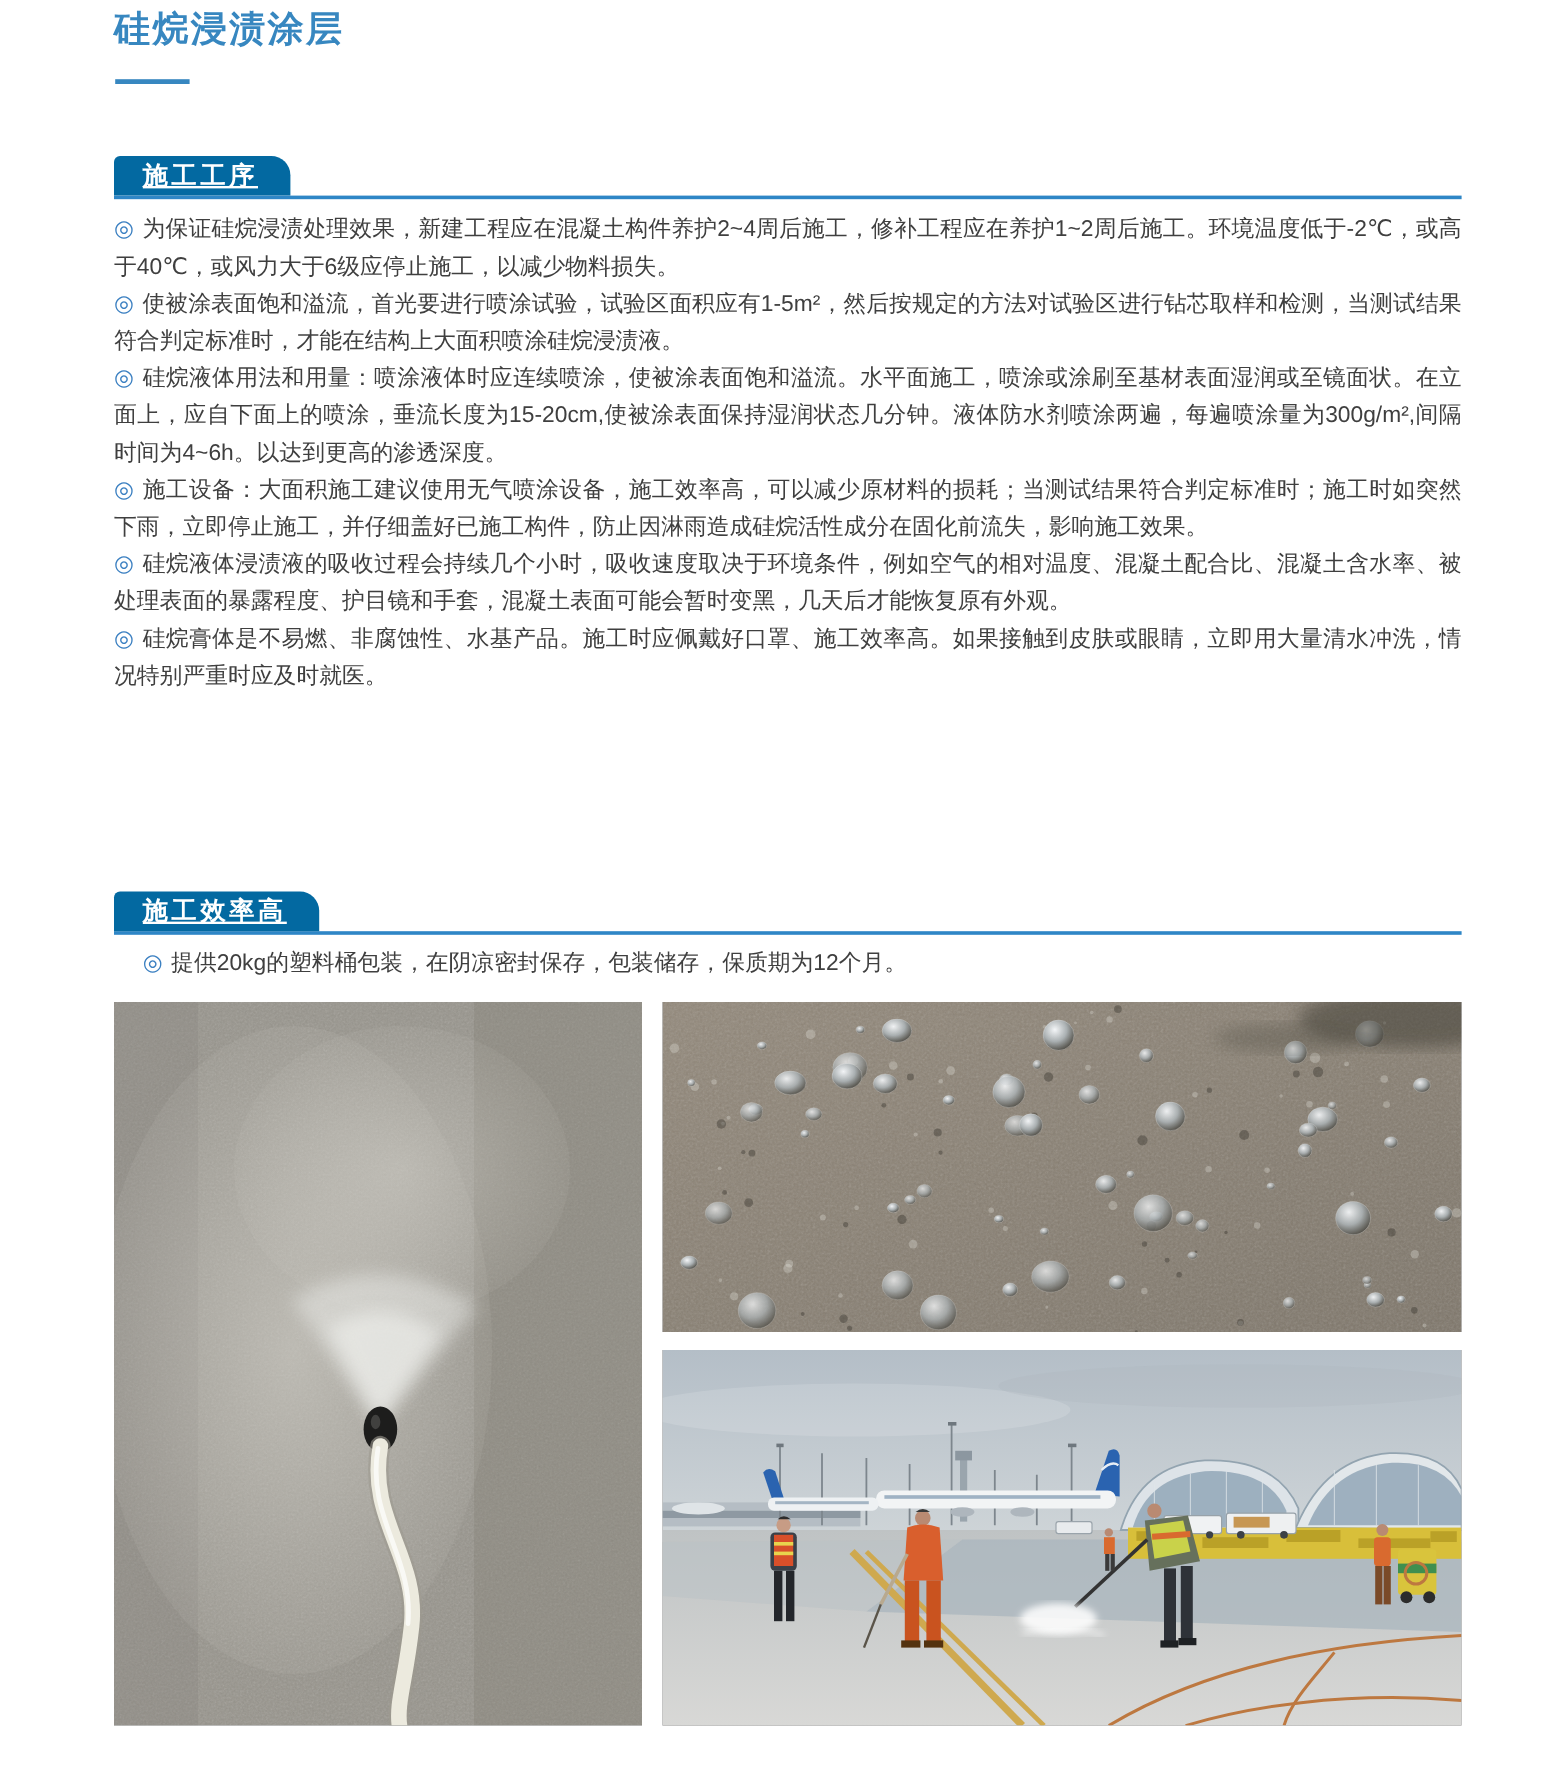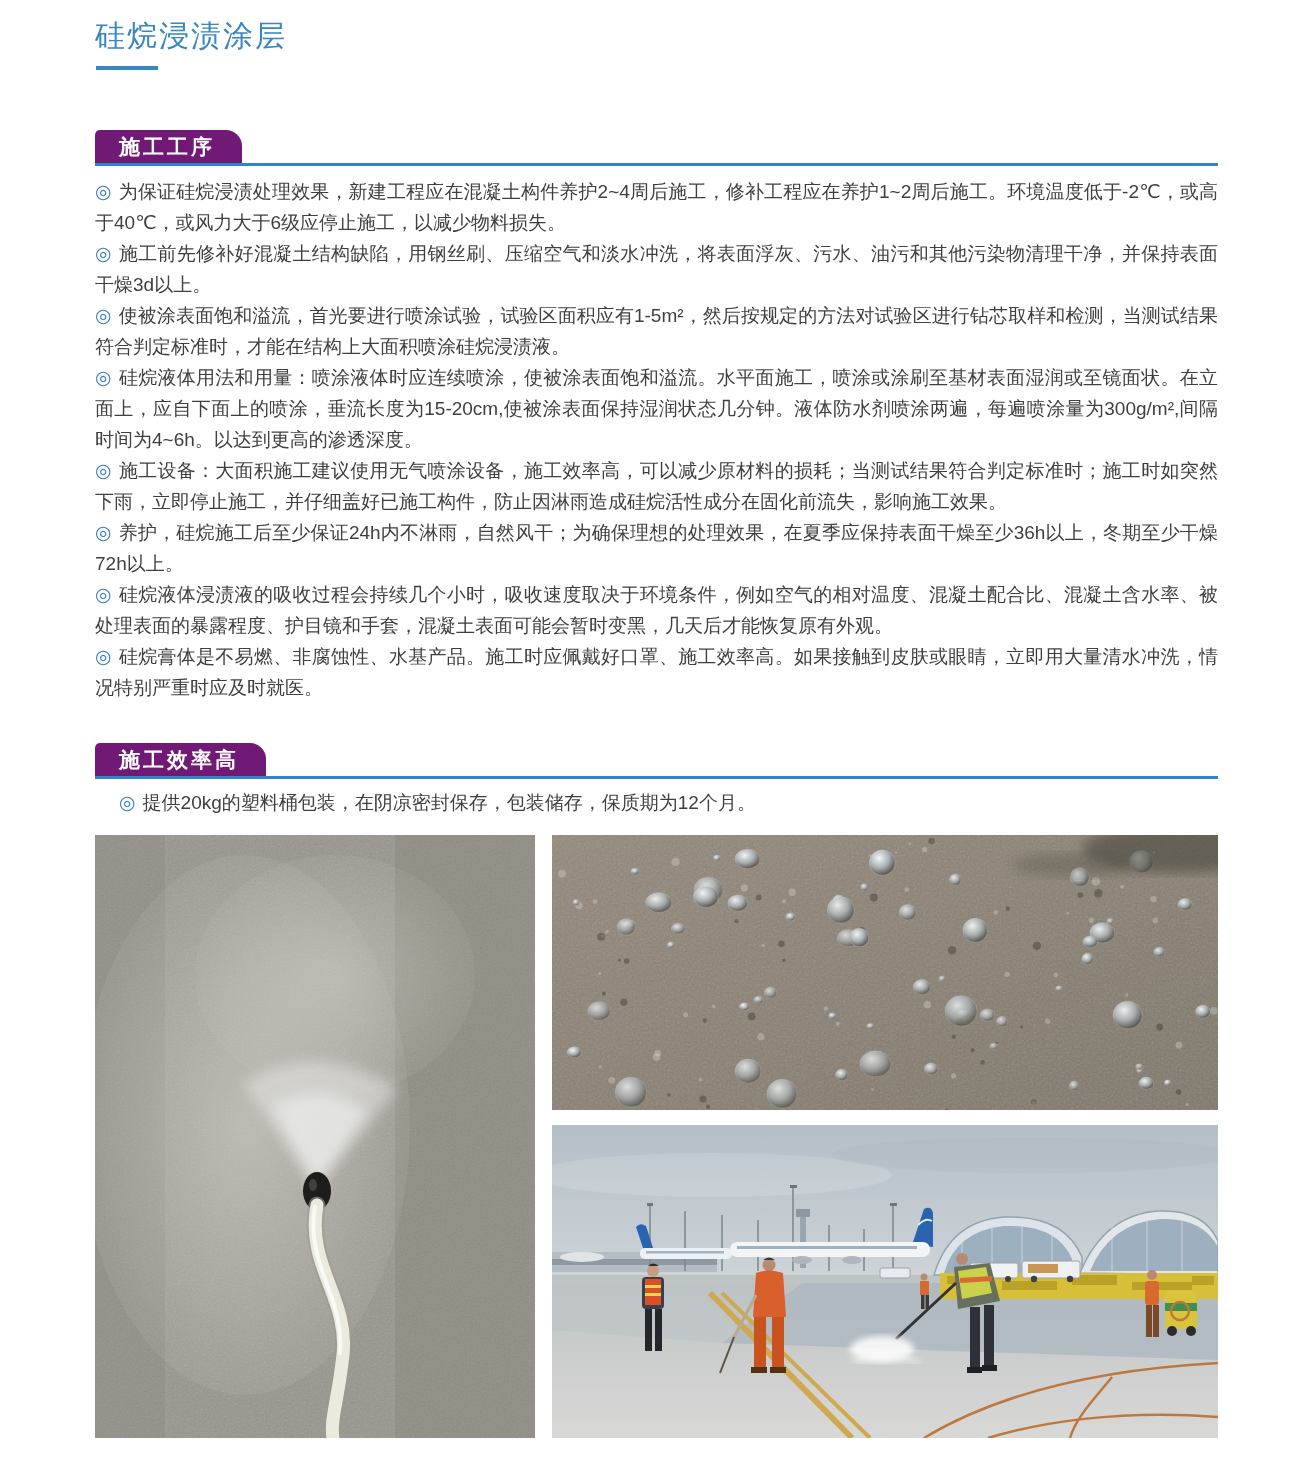--- a/index.html
+++ b/index.html
@@ -1,27 +1,27 @@
 <!DOCTYPE html>
 <html><head>
 <meta charset="utf-8">
 <style>
   * { margin:0; padding:0; box-sizing:border-box; }
   body { background:#ffffff; font-family:"Liberation Sans","DejaVu Sans",sans-serif; }
   .page { position:relative; width:1290px; height:1476px; background:#ffffff; overflow:hidden; }
   .content { position:absolute; left:95px; top:0; width:1123px; }
 
-  .doc-title { position:absolute; top:16px; left:0; font-size:30px; font-weight:normal;
+  .doc-title { position:absolute; top:4px; left:0; font-size:30px; font-weight:bold;
                color:#3787c0; letter-spacing:2px; }
   .title-dash { position:absolute; top:66px; left:1px; width:62px; height:4px; background:#3787c0; }
 
   .section-header { position:absolute; left:0; width:100%; }
-  .section-tab { display:inline-block; background:#701a75; color:#ffffff; font-size:21px;
+  .section-tab { display:inline-block; background:#0369a1; color:#ffffff; font-size:21px;
                  font-weight:bold; letter-spacing:3px; line-height:33px; padding:0 27px 0 24px;
-                 border-radius:5px 16px 0 0; position:relative; z-index:2; }
+                 border-radius:5px 16px 0 0; position:relative; z-index:2;text-decoration:underline; }
   .section-rule { position:absolute; left:0; bottom:0; width:100%; height:3px; background:#2e86c6; }
   #sec1 { top:130px; height:36px; }
   #sec2 { top:743px; height:36px; }
 
   .bullets { position:absolute; left:0; width:1123px; font-size:19px; line-height:31px;
              color:#3f3f3f; text-align:justify; }
   #bullets1 { top:176px; }
   #bullets2 { top:787px;margin-left:24px; }
   .bullet { margin:0; }
   .dot { color:#3a7fc1; margin-right:7px; font-size:19px; }
@@ -42,25 +42,23 @@
     <h1 class="doc-title">硅烷浸渍涂层</h1>
     <div class="title-dash"></div>
 
     <div class="section-header" id="sec1">
       <span class="section-tab">施工工序</span>
       <span class="section-rule"></span>
     </div>
 
     <div class="bullets" id="bullets1">
       <p class="bullet"><span class="dot">◎</span><span>为保证硅烷浸渍处理效果，新建工程应在混凝土构件养护2~4周后施工，修补工程应在养护1~2周后施工。环境温度低于-2℃，或高于40℃，或风力大于6级应停止施工，以减少物料损失。</span></p>
-      <p class="bullet"><span class="dot">◎</span><span>施工前先修补好混凝土结构缺陷，用钢丝刷、压缩空气和淡水冲洗，将表面浮灰、污水、油污和其他污染物清理干净，并保持表面干燥3d以上。</span></p>
       <p class="bullet"><span class="dot">◎</span><span>使被涂表面饱和溢流，首光要进行喷涂试验，试验区面积应有1-5m²，然后按规定的方法对试验区进行钻芯取样和检测，当测试结果符合判定标准时，才能在结构上大面积喷涂硅烷浸渍液。</span></p>
       <p class="bullet"><span class="dot">◎</span><span>硅烷液体用法和用量：喷涂液体时应连续喷涂，使被涂表面饱和溢流。水平面施工，喷涂或涂刷至基材表面湿润或至镜面状。在立面上，应自下面上的喷涂，垂流长度为15-20cm,使被涂表面保持湿润状态几分钟。液体防水剂喷涂两遍，每遍喷涂量为300g/m²,间隔时间为4~6h。以达到更高的渗透深度。</span></p>
       <p class="bullet"><span class="dot">◎</span><span>施工设备：大面积施工建议使用无气喷涂设备，施工效率高，可以减少原材料的损耗；当测试结果符合判定标准时；施工时如突然下雨，立即停止施工，并仔细盖好已施工构件，防止因淋雨造成硅烷活性成分在固化前流失，影响施工效果。</span></p>
-      <p class="bullet"><span class="dot">◎</span><span>养护，硅烷施工后至少保证24h内不淋雨，自然风干；为确保理想的处理效果，在夏季应保持表面干燥至少36h以上，冬期至少干燥72h以上。</span></p>
       <p class="bullet"><span class="dot">◎</span><span>硅烷液体浸渍液的吸收过程会持续几个小时，吸收速度取决于环境条件，例如空气的相对温度、混凝土配合比、混凝土含水率、被处理表面的暴露程度、护目镜和手套，混凝土表面可能会暂时变黑，几天后才能恢复原有外观。</span></p>
       <p class="bullet"><span class="dot">◎</span><span>硅烷膏体是不易燃、非腐蚀性、水基产品。施工时应佩戴好口罩、施工效率高。如果接触到皮肤或眼睛，立即用大量清水冲洗，情况特别严重时应及时就医。</span></p>
     </div>
 
     <div class="section-header" id="sec2">
       <span class="section-tab">施工效率高</span>
       <span class="section-rule"></span>
     </div>
 
     <div class="bullets" id="bullets2">

